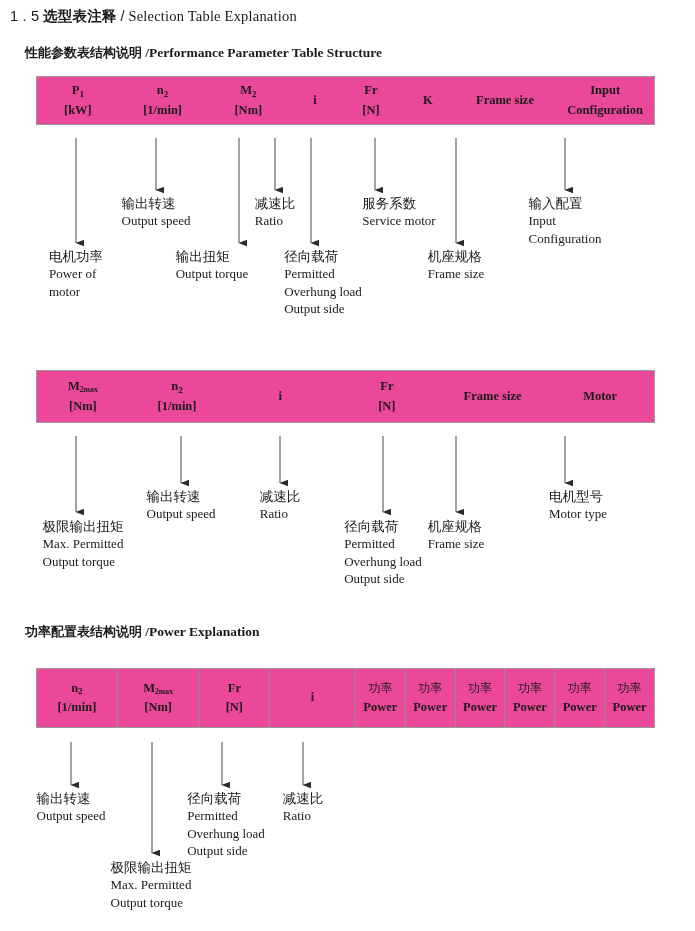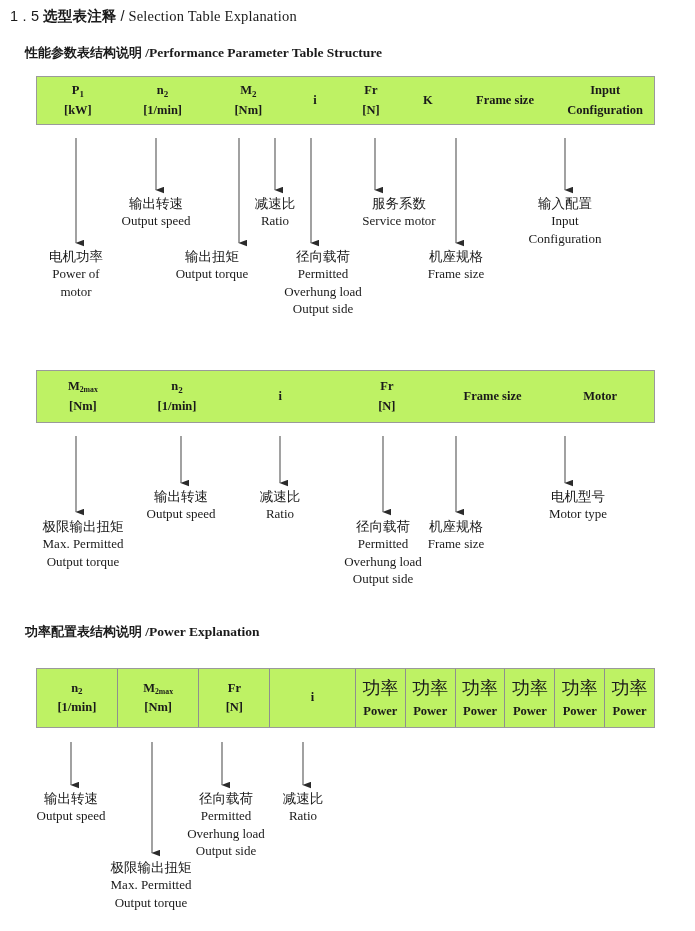--- a/index.html
+++ b/index.html
@@ -51,21 +51,21 @@
   }
   .sec-head .en {
     font-family: "Liberation Serif", serif;
     font-weight: bold;
     font-size: 13.5px;
   }
 
   
   .tbl {
     position: absolute;
-    background: #bef264;
+    background: #ec4899;
     border: 1px solid #9a9a9a;
     box-sizing: border-box;
     display: flex;
     align-items: stretch;
   }
   .tbl .cell {
     display: flex;
     flex-direction: column;
     align-items: center;
     justify-content: center;
@@ -76,21 +76,21 @@
     line-height: 1.55;
     text-align: center;
   }
   .tbl.bordered .cell { border-right: 1px solid #8f8f8f; }
   .tbl.bordered .cell:last-child { border-right: none; }
   .cell .l1 { display: block; white-space: nowrap; }
   .cell .l2 { display: block; white-space: nowrap; }
   .cell .cn {
     font-family: "DejaVu Sans", sans-serif;
     font-weight: normal;
-    font-size: 18px;
+    font-size: 12px;
   }
   sub { font-size: 0.72em; vertical-align: baseline; position: relative; top: 0.28em; font-weight: bold;}
   .sub-sm { font-size: 0.62em; vertical-align: baseline; position: relative; top: 0.3em; }
 
   
   .arrow-layer {
     position: absolute;
     left: 0; top: 0;
     width: 695px; height: 931px;
     pointer-events: none;
@@ -106,21 +106,21 @@
   .anno .cn {
     font-family: "DejaVu Sans", sans-serif;
     font-size: 13.5px;
     display: block;
   }
   .anno .en {
     font-family: "Liberation Serif", serif;
     font-size: 13px;
     display: block;
   }
-  .anno.c { text-align: center; transform: translateX(-50%); }
+  .anno.c { transform: translateX(-50%); }
 </style>
 </head>
 <body>
 
 <div class="page">
 
   <div class="doc-title">
     <span class="num">1 . 5</span>
     <span class="cn">选型表注释</span>
     <span class="num">/</span>

